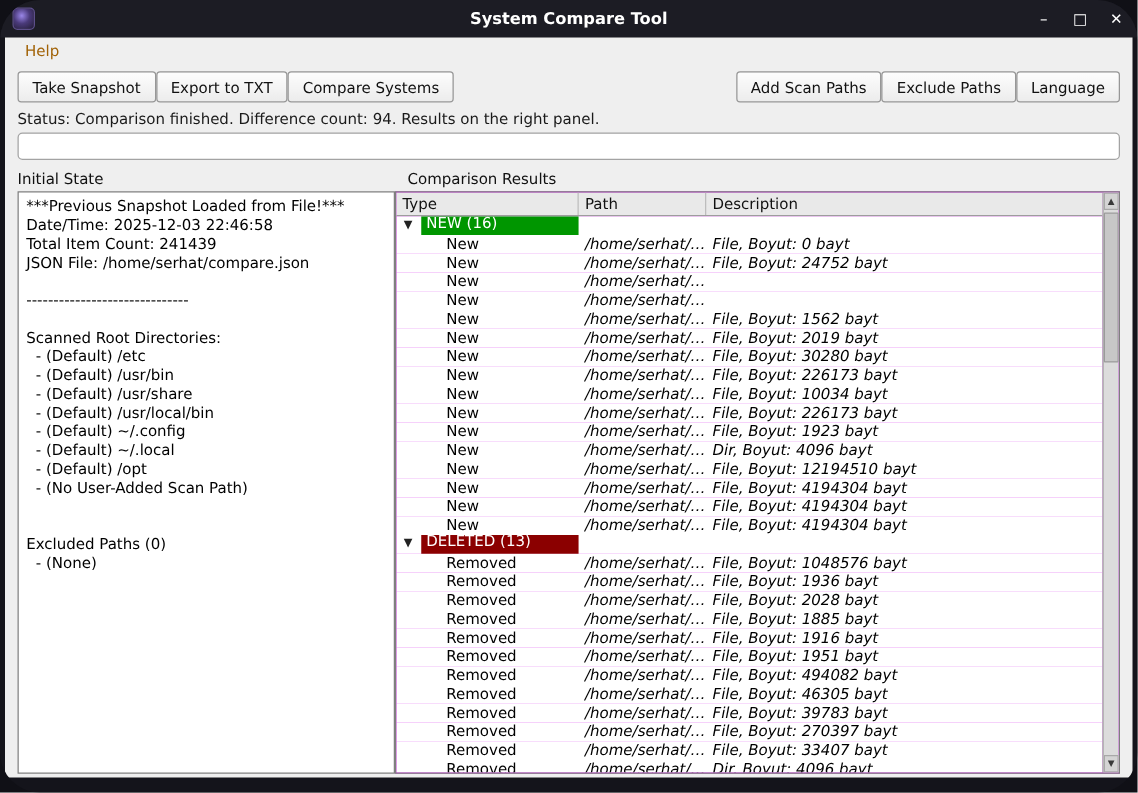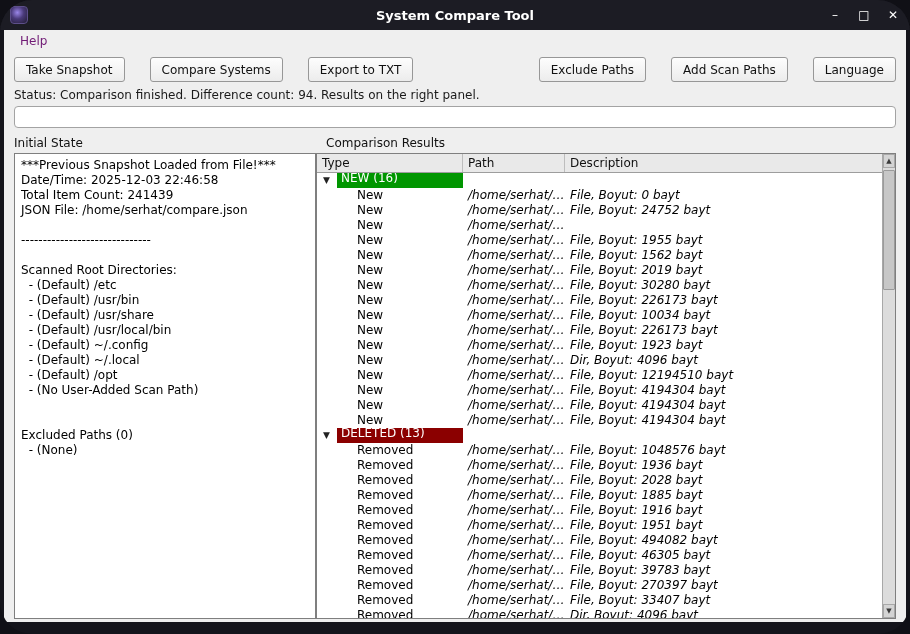--- a/index.html
+++ b/index.html
@@ -17,24 +17,24 @@
     background:radial-gradient(circle at 40% 35%, #9a86e8 0%, #4a3a7a 45%, #221c33 100%);
     border:1px solid #5d4f8a;
   }
   .window-title { position:absolute; left:0; right:0; text-align:center; color:#fff; font-size:13px; font-weight:bold; }
   .win-controls { margin-left:auto; display:flex; gap:15px; z-index:2; }
   .win-btn { color:#fff; font-size:12px; width:14px; text-align:center; line-height:30px; }
 
   
   .client { position:absolute; left:4px; right:4px; top:30px; bottom:12px; background:#efefef; display:flex; flex-direction:column; }
 
-  .menubar { height:22px; display:flex; align-items:center; padding:0 12px; font-size:12px; color:#701a75; }
+  .menubar { height:22px; display:flex; align-items:center; padding:0 12px; font-size:12px; color:#a16207; }
   .menu-item { padding:2px 4px; }
 
-  .toolbar { display:flex; align-items:flex-start; gap:25px; padding:5px 10px 3px; }
+  .toolbar { display:flex; align-items:flex-start; gap:0; padding:5px 10px 3px; }
   .btn {
     font-family:inherit; font-size:12px; color:#111;
     background:linear-gradient(#fdfdfd,#ececec);
     border:1px solid #979797; border-radius:3px;
     height:25px; padding:3px 11px; white-space:nowrap;
   }
   .spacer { flex:1; }
 
   .statusline { font-size:12px; color:#1a1a1a; padding:3px 10px 4px; }
 
@@ -90,25 +90,25 @@
   </div>
 
   <div class="client">
 
     <div class="menubar">
       <span class="menu-item">Help</span>
     </div>
 
     <div class="toolbar">
       <button class="btn">Take Snapshot</button>
+      <button class="btn">Export to TXT</button>
       <button class="btn">Compare Systems</button>
-      <button class="btn">Export to TXT</button>
       <div class="spacer"></div>
+      <button class="btn">Add Scan Paths</button>
       <button class="btn">Exclude Paths</button>
-      <button class="btn">Add Scan Paths</button>
       <button class="btn">Language</button>
     </div>
 
     <div class="statusline">Status: Comparison finished. Difference count: 94. Results on the right panel.</div>
 
     <input class="filter-input" value="" style="">
 
     <div class="panel-labels">
       <span class="lbl-left">Initial State</span>
       <span class="lbl-right">Comparison Results</span>
@@ -165,21 +165,20 @@
                 <div class="cell c-path">/home/serhat/…</div>
                 <div class="cell c-desc">File, Boyut: 24752 bayt</div>
               </div>
               <div class="trow">
                 <div class="cell c-type child">New</div>
                 <div class="cell c-path">/home/serhat/…</div>
               </div>
               <div class="trow">
                 <div class="cell c-type child">New</div>
                 <div class="cell c-path">/home/serhat/…</div>
-                <div class="cell c-desc">File, Boyut: 1955 bayt</div>
               </div>
               <div class="trow">
                 <div class="cell c-type child">New</div>
                 <div class="cell c-path">/home/serhat/…</div>
                 <div class="cell c-desc">File, Boyut: 1562 bayt</div>
               </div>
               <div class="trow">
                 <div class="cell c-type child">New</div>
                 <div class="cell c-path">/home/serhat/…</div>
                 <div class="cell c-desc">File, Boyut: 2019 bayt</div>

